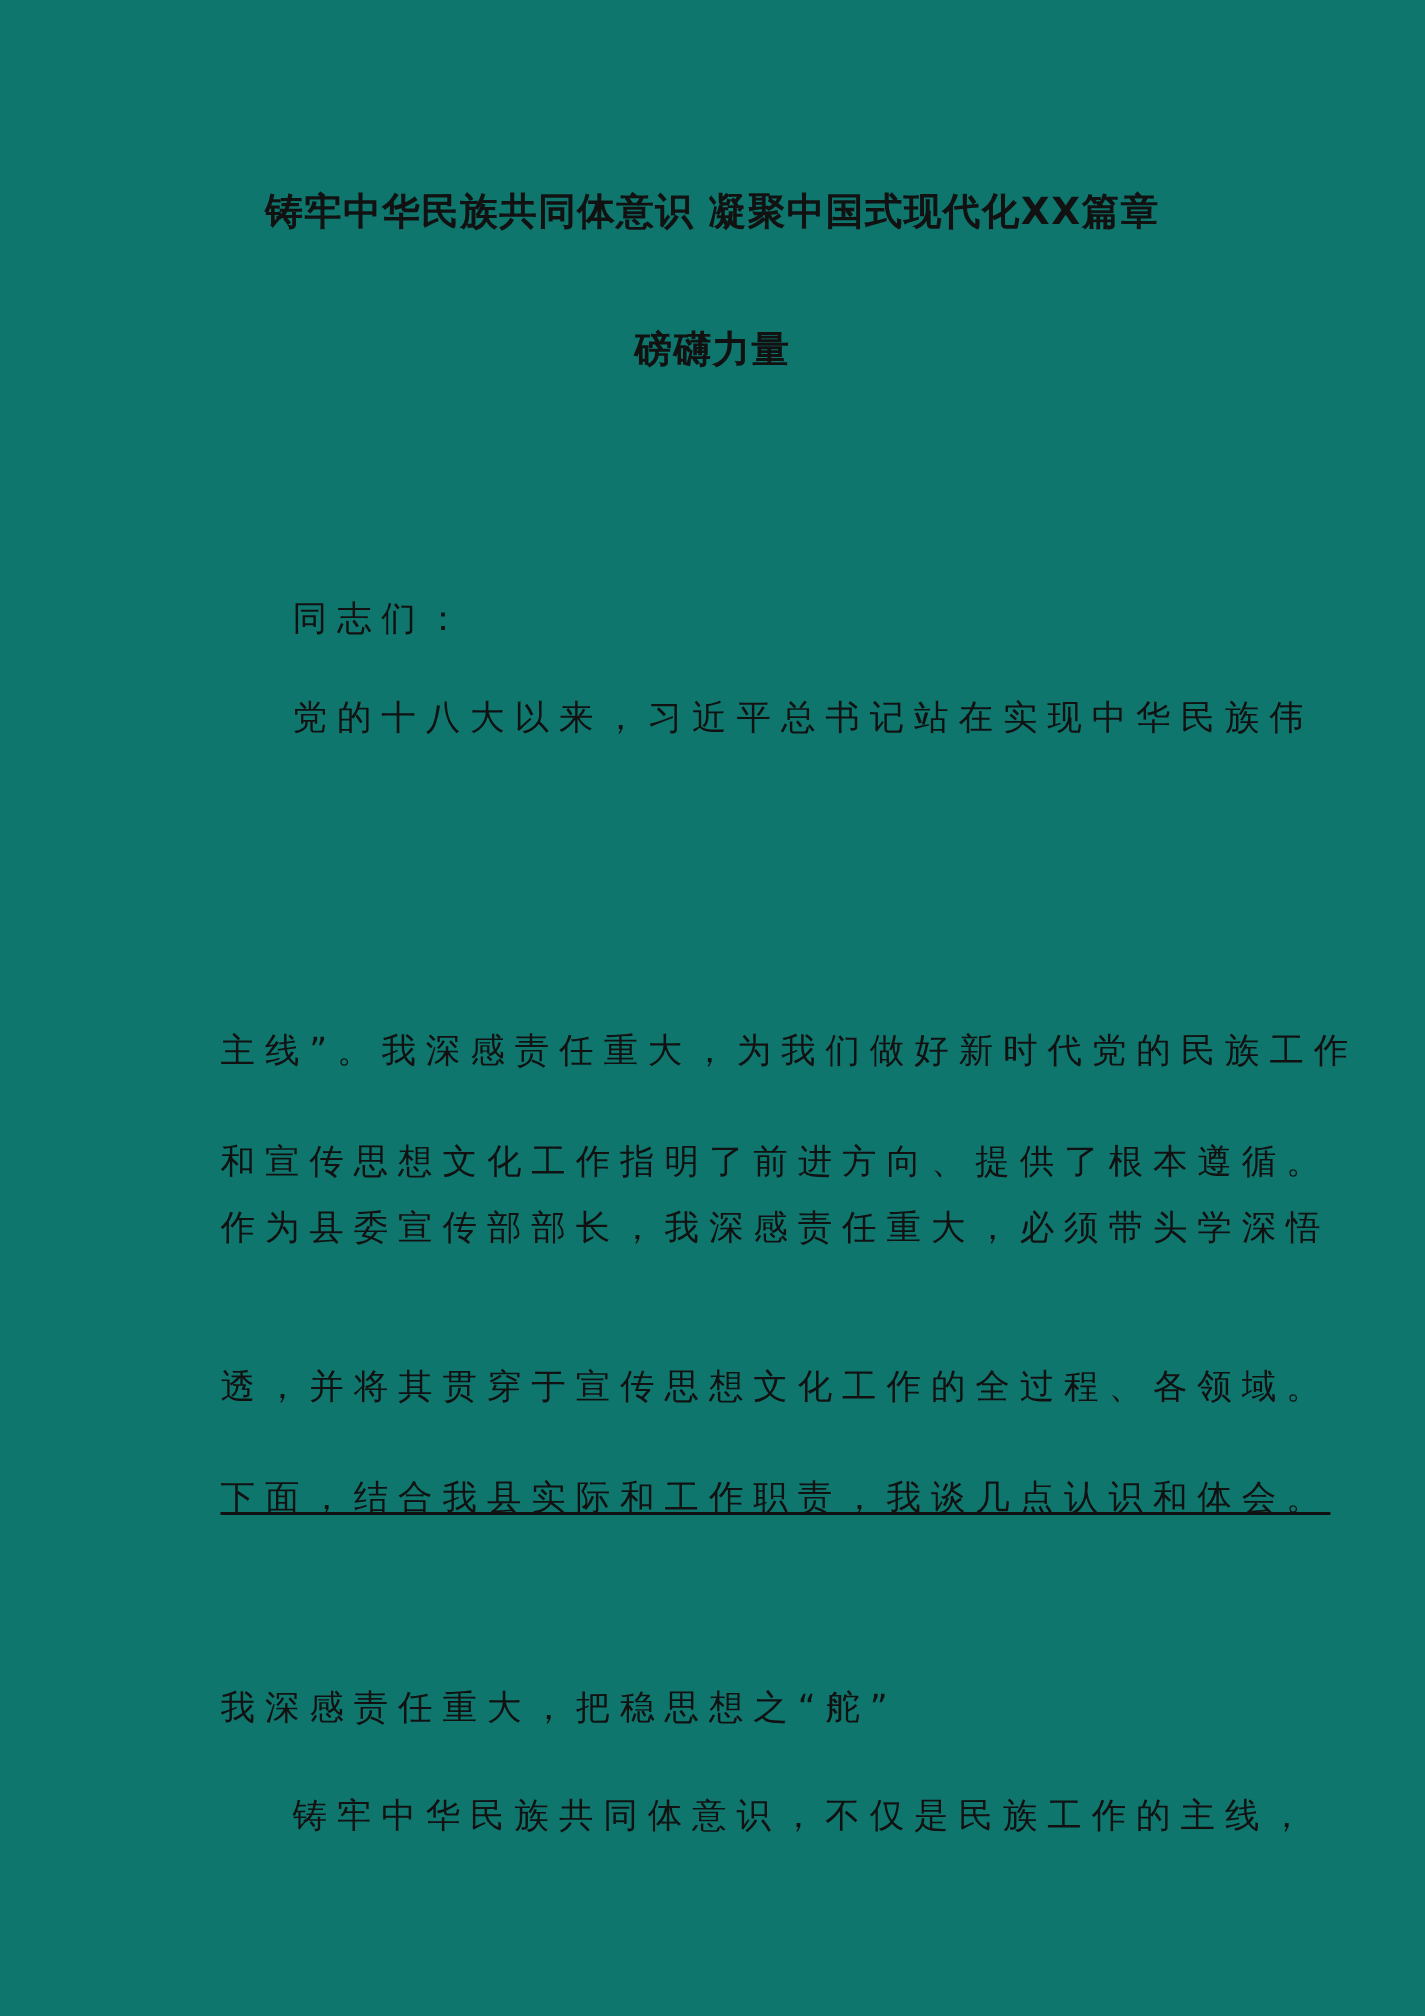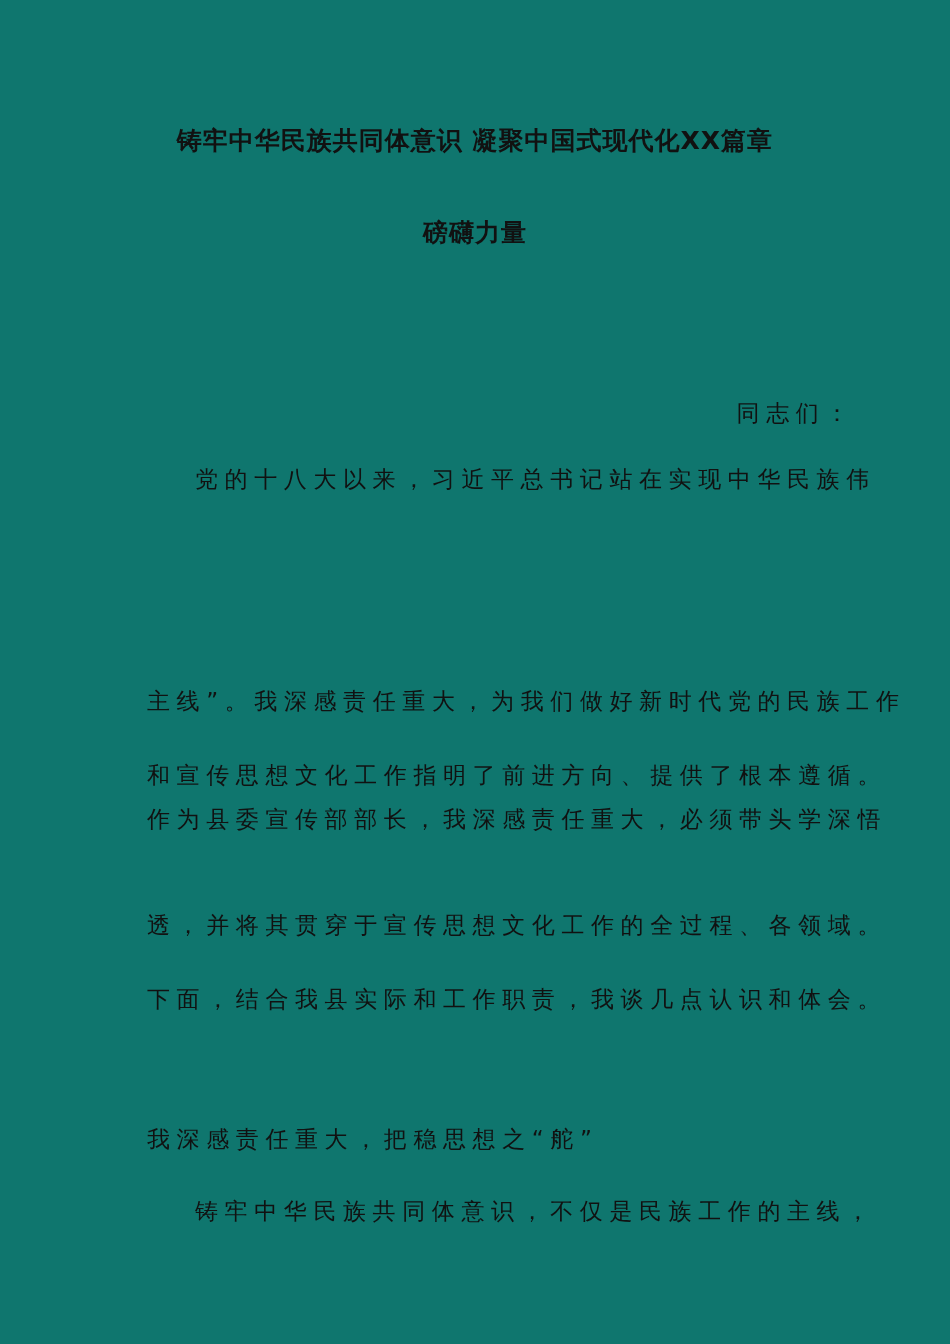--- a/index.html
+++ b/index.html
@@ -37,31 +37,31 @@
     .title.l2 { top: 193px; margin-top: 23px; }
     .line {
       position: absolute;
       left: 147px;
       width: 660px;
       font-size: 23px;
       white-space: nowrap;
       letter-spacing: 6.6px;
       line-height: 32px;
     }
-    .line.indent { left: 195px; text-align: right; }
+    .line.indent { left: 195px; }
   </style>
 </head>
 <body>
 
 <div class="page">
   <div class="title l1">铸牢中华民族共同体意识 凝聚中国式现代化XX篇章</div>
   <div class="title l2">磅礴力量</div>
 
   <div class="line indent" style="top:397px;">同志们：</div>
   <div class="line indent" style="top:463px;">党的十八大以来，习近平总书记站在实现中华民族伟</div>
   <div class="line" style="top:685px;">主线”。我深感责任重大，为我们做好新时代党的民族工作</div>
   <div class="line" style="top:759px;">和宣传思想文化工作指明了前进方向、提供了根本遵循。</div>
   <div class="line" style="top:803px;">作为县委宣传部部长，我深感责任重大，必须带头学深悟</div>
   <div class="line" style="top:909px;">透，并将其贯穿于宣传思想文化工作的全过程、各领域。</div>
-  <div class="line" style="top:983px;">下面，结合我县实际和工作职责，我谈几点认识和体会。</div>
+  <div class="line" style="top:983px;text-decoration:underline;">下面，结合我县实际和工作职责，我谈几点认识和体会。</div>
   <div class="line" style="top:1123px;">我深感责任重大，把稳思想之“舵”</div>
   <div class="line indent" style="top:1195px;">铸牢中华民族共同体意识，不仅是民族工作的主线，</div>
 </div>
 
 </body></html>

